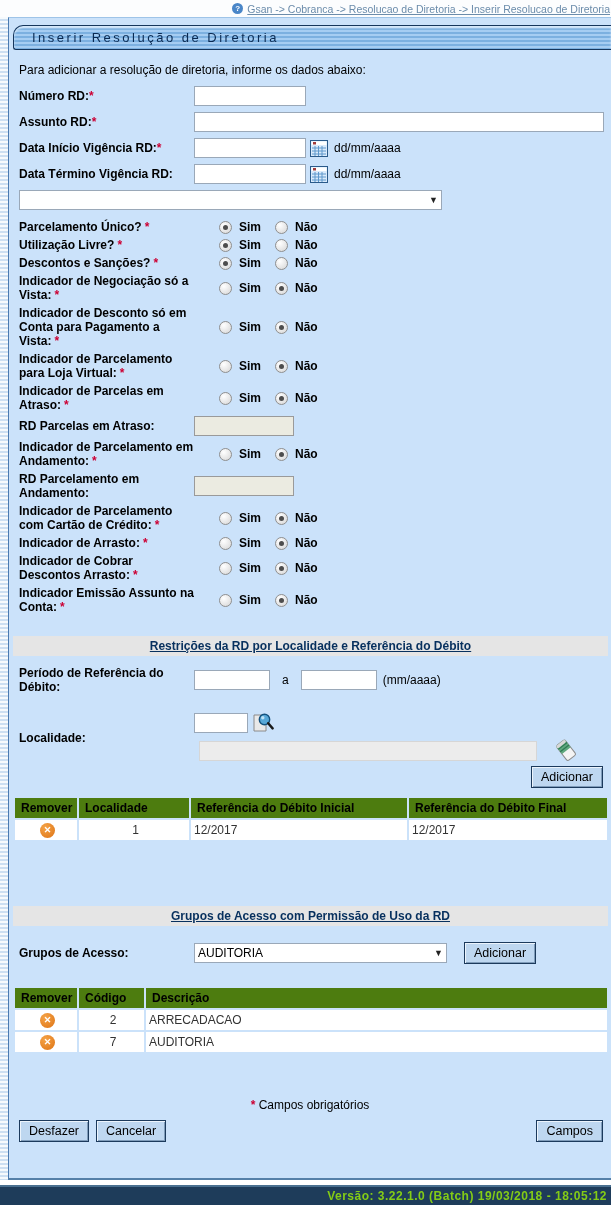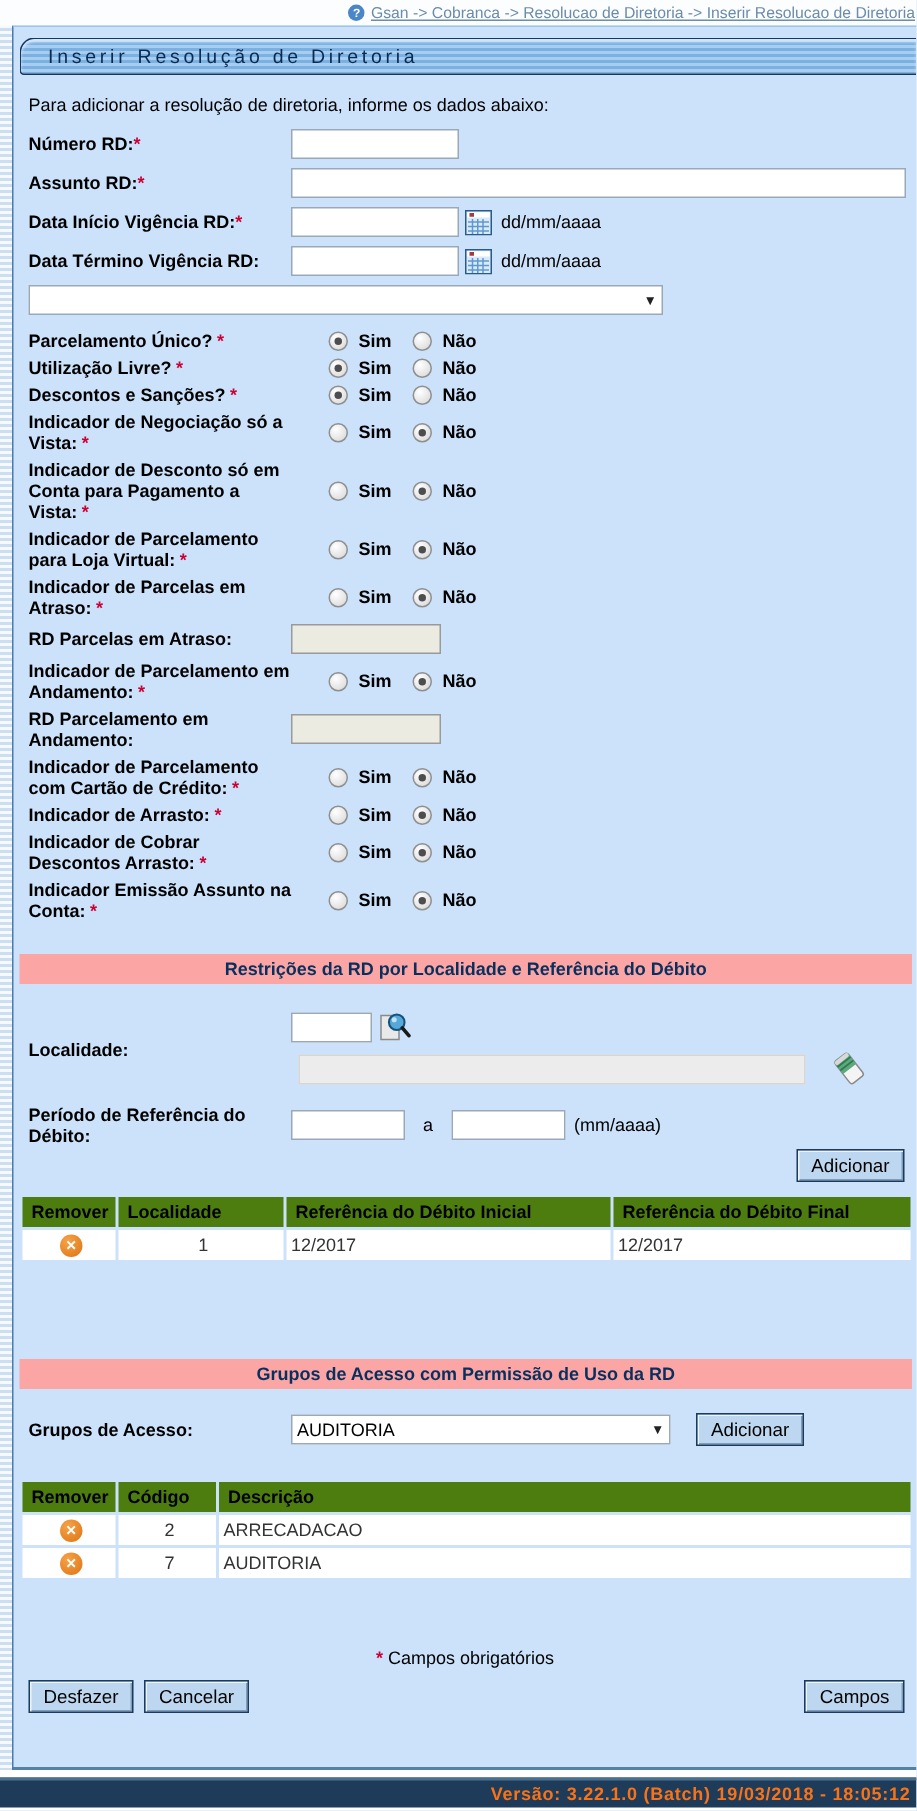--- a/index.html
+++ b/index.html
@@ -43,40 +43,40 @@
   .sel.w423 { width:423px; }
   .sel.w253 { width:253px; }
 
   .hint { font-size:12px; color:#000; margin-left:6px; }
 
   .radios { display:flex; align-items:center; margin-left:25px; }
   .radio { width:13px; height:13px; border-radius:50%; border:1px solid #8f8f8f; background:radial-gradient(circle at 35% 30%, #ffffff, #d5d5d5); display:inline-block; position:relative; flex:0 0 auto; }
   .radio.checked::after { content:""; position:absolute; left:3px; top:3px; width:5px; height:5px; border-radius:50%; background:#4d4d4d; }
   .ropt { font-size:12px; font-weight:bold; margin:0 14px 0 7px; }
 
-  .sec { margin:14px 3px 0 4px; height:20px; background:#fca5a5; color:#07305e; font-weight:bold; font-size:12px; display:flex; align-items:center; justify-content:center; }
+  .sec { margin:14px 3px 0 4px; height:20px; background:#e5e5e5; color:#07305e; font-weight:bold; font-size:12px; display:flex; align-items:center; justify-content:center;text-decoration:underline; }
 
   .icon-btn { display:inline-flex; margin-left:4px; cursor:pointer; }
 
   .add-row { display:flex; justify-content:flex-end; padding-right:8px; margin-top:2px; }
 
   .btn { height:22px; background:#bed7f0; border:1px solid #1c3a5c; box-shadow:inset 1px 1px 0 #ecf4fc, inset -1px -1px 0 #7f9cba; font-size:12.5px; color:#000; padding:0 9px; font-family:"Liberation Sans",sans-serif; cursor:pointer; }
 
   table.grid { border-collapse:separate; border-spacing:2px; margin:8px 3px 0 4px; width:596px; table-layout:fixed; }
   table.grid th { background:#4d7c0f; font-size:12px; font-weight:bold; color:#000; text-align:left; padding:3px 0 3px 6px; }
   table.grid td { background:#ffffff; font-size:12px; color:#333; padding:2px 0 2px 3px; height:20px; }
   td.ctr, th.ctr { text-align:center; padding-left:0; }
   .xicon { width:15px; height:15px; border-radius:50%; background:radial-gradient(circle at 35% 30%, #f5a347, #dd7314); color:#fff; font-size:9px; font-weight:bold; display:inline-flex; align-items:center; justify-content:center; cursor:pointer; }
 
   .note { text-align:center; font-size:12px; margin-top:44px; }
   .btn-row { display:flex; align-items:center; margin-top:8px; padding:0 8px 0 10px; }
   .btn-row .gap { width:7px; }
   .btn-row .flex { flex:1; }
 
-  .footer { margin-top:5px; height:20px; background:#1e3c5a; border-top:2px solid #4a7090; display:flex; align-items:center; justify-content:flex-end; padding-right:4px; color:#f97316; font-weight:bold; font-size:12px; letter-spacing:0.5px; }
+  .footer { margin-top:5px; height:20px; background:#1e3c5a; border-top:2px solid #4a7090; display:flex; align-items:center; justify-content:flex-end; padding-right:4px; color:#84cc16; font-weight:bold; font-size:12px; letter-spacing:0.5px; }
 
   .sp54 { height:50px; }
   .loc-stack { display:flex; flex-direction:column; gap:4px; }
   .loc-line { display:flex; align-items:center; }
   .dis-wide { width:338px; height:20px; background:#ececec; border:1px solid #d6d6d6; margin-left:5px; }
 </style>
 </head>
 <body>
 
 <div class="top-strip">
@@ -276,20 +276,28 @@
     <div class="lbl"><span>Indicador Emissão Assunto na Conta:</span><span class="req sp">*</span></div>
     <div class="radios">
       <span class="radio"></span>
         <span class="ropt">Sim</span>
       <span class="radio checked"></span>
         <span class="ropt">Não</span>
     </div>
   </div>
 
   <div class="sec" style="margin-top:22px;">Restrições da RD por Localidade e Referência do Débito</div>
+
+  <div class="frow" style="margin-top:10px;">
+    <div class="lbl"><span>Período de Referência do Débito:</span></div>
+    <input class="ti w76" value="" style="">
+    <span class="hint" style="margin:0 12px;">a</span>
+    <input class="ti w76" value="" style="">
+    <span class="hint">(mm/aaaa)</span>
+  </div>
 
   <div class="frow" style="margin-top:18px;">
     <div class="lbl"><span>Localidade:</span></div>
     <div class="loc-stack">
       <div class="loc-line">
         <input class="ti w54" value="" style="">
         <span class="icon-btn">
           <svg width="22" height="22" viewBox="0 0 22 22">
               <path d="M2 3 h9 l3 3 v13 h-12 z" fill="#e9e9e9" stroke="#8a8a8a"></path>
               <circle cx="12.5" cy="7.5" r="5.2" fill="#57a8d8" stroke="#14527e" stroke-width="1.4"></circle>
@@ -308,28 +316,20 @@
                 <line x1="6" y1="7" x2="17" y2="7" stroke="#2e7a52" stroke-width="1.2"></line>
                 <line x1="6" y1="10" x2="17" y2="10" stroke="#2e7a52" stroke-width="1.2"></line>
                 <rect x="6" y="3" width="11" height="3" rx="1.5" fill="#d8d8d8"></rect>
               </g>
             </svg>
         </span>
       </div>
     </div>
   </div>
 
-  <div class="frow" style="margin-top:10px;">
-    <div class="lbl"><span>Período de Referência do Débito:</span></div>
-    <input class="ti w76" value="" style="">
-    <span class="hint" style="margin:0 12px;">a</span>
-    <input class="ti w76" value="" style="">
-    <span class="hint">(mm/aaaa)</span>
-  </div>
-
   <div class="add-row">
     <button class="btn">Adicionar</button>
   </div>
 
   <table class="grid">
     <colgroup>
         <col style="width:62px">
         <col style="width:110px">
         <col style="width:216px">
         <col>

